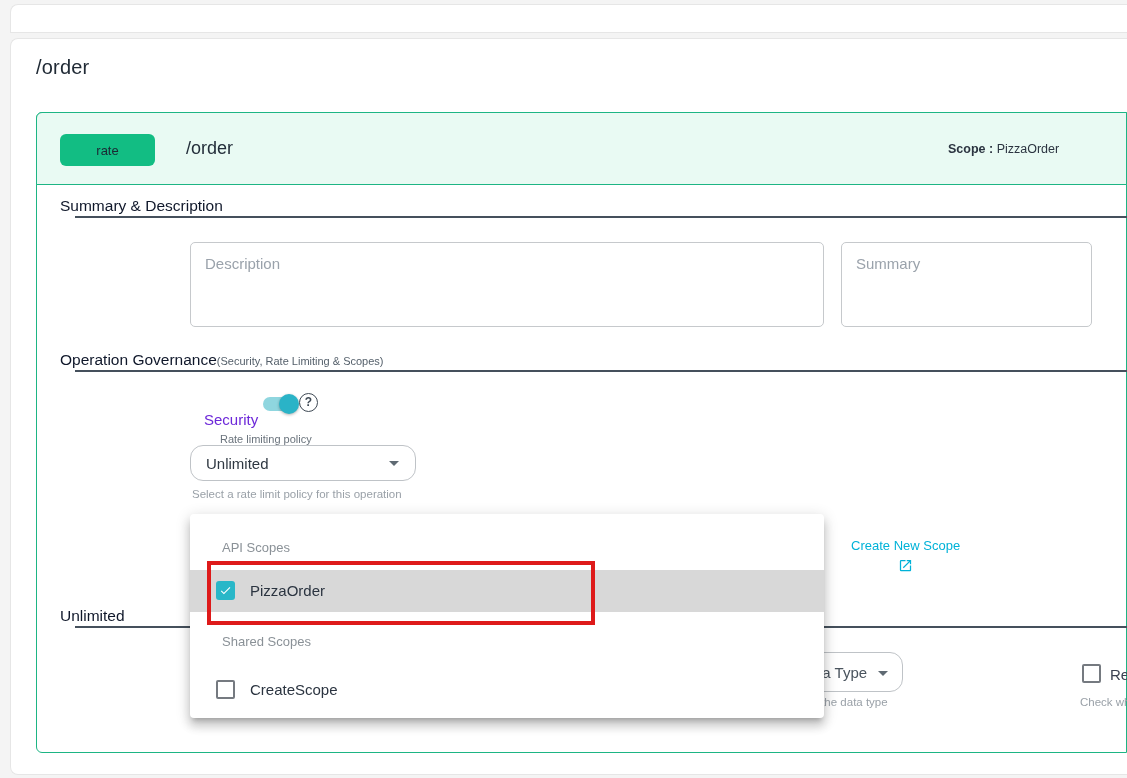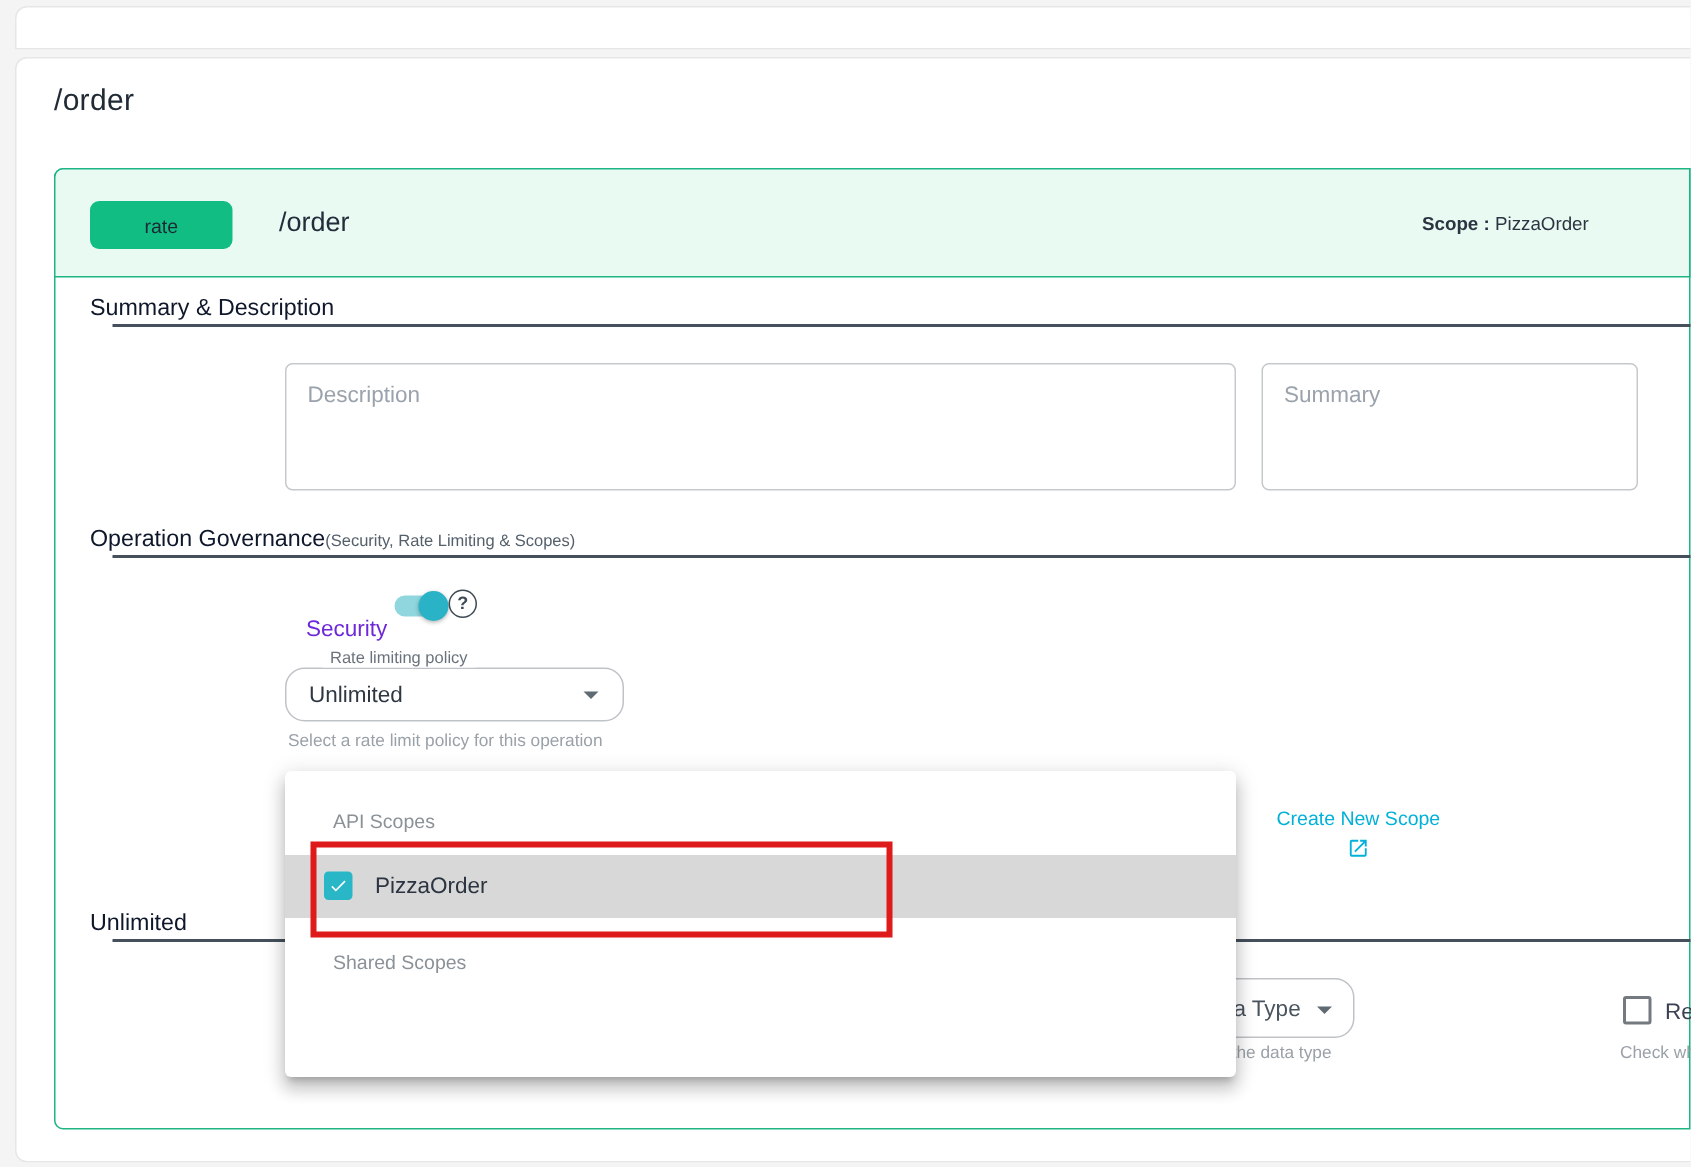--- a/index.html
+++ b/index.html
@@ -164,15 +164,19 @@
     <span class="cbox checked" style="left:26px; top:11px;" role="checkbox" aria-checked="true">
       <svg width="15" height="13" viewBox="0 0 24 24">
         <path d="M9 16.2 4.8 12l-1.4 1.4L9 19 21 7l-1.4-1.4z" fill="#fff"></path>
       </svg>
     </span>
     <span class="menu-item-label" style="left:60px; top:12px;">PizzaOrder</span>
   </div>
 
   <div class="abs menu-group" style="left:32px; top:120px;">Shared Scopes</div>
 
+  <div class="menu-row" style="top:158px; height:40px;">
+    <span class="cbox unchecked" style="left:26px; top:8px;" role="checkbox" aria-checked="false"></span>
+    <span class="menu-item-label" style="left:60px; top:9px;">CreateScope</span>
+  </div>
 </div>
 
 <div class="abs annotation" style="border-color: rgb(222, 26, 26);"></div>
 
 </body></html>

